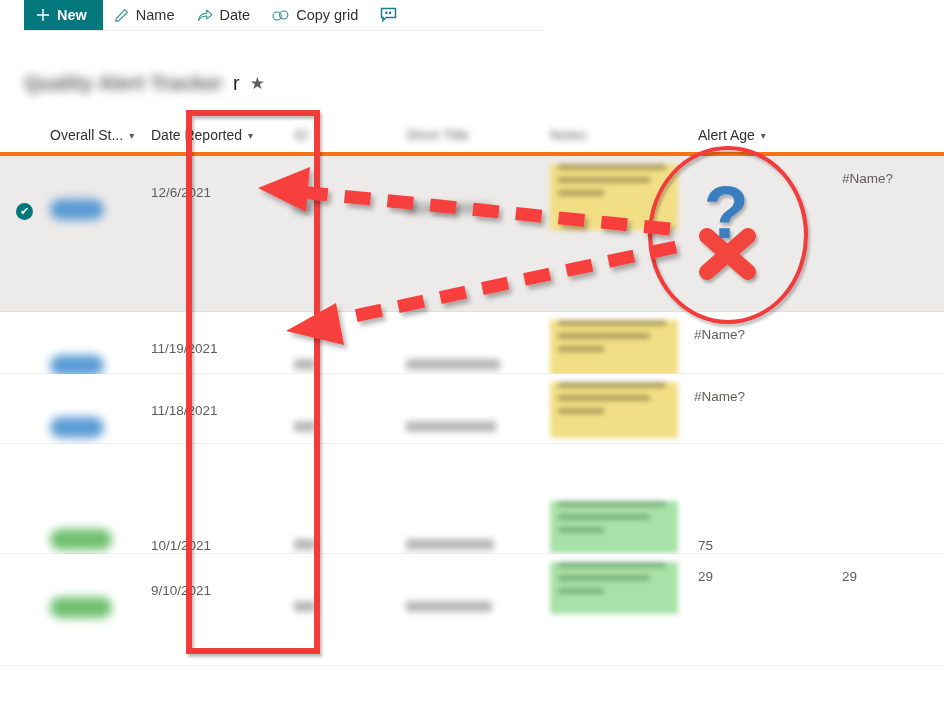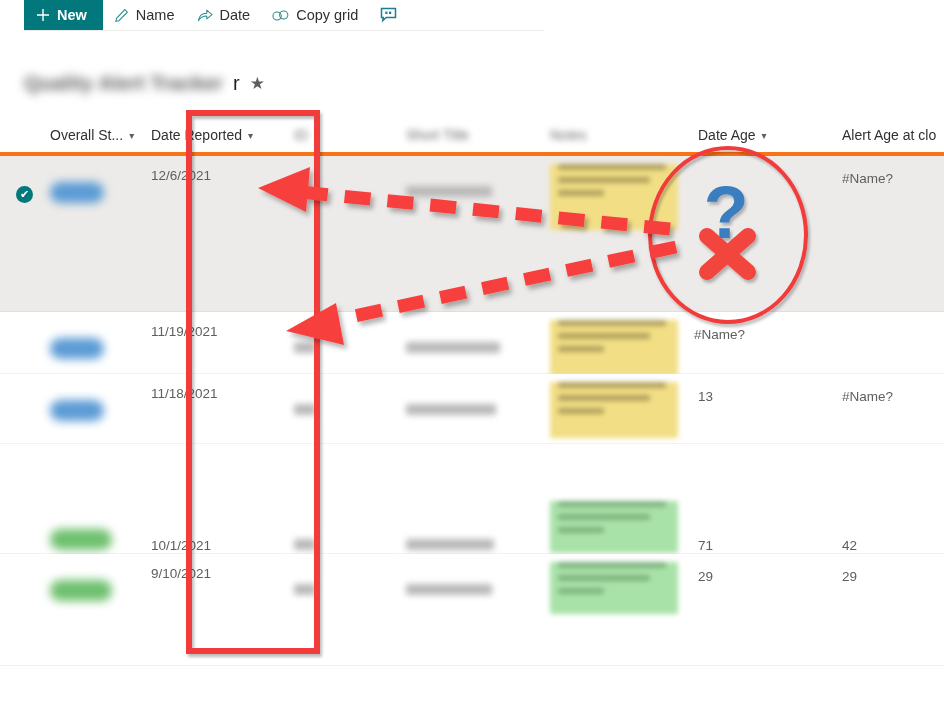--- a/index.html
+++ b/index.html
@@ -72,21 +72,21 @@
   .hdr-cell .chev { font-size: 10px; color: #605e5c; }
   .blur-hdr { filter: blur(3.2px); color:#6d6d6d; }
 
   .row {
     position: relative; display: flex;
     border-bottom: 1px solid #f3f2f1;
     background: #ffffff;
   }
   .row.selected { background: #edebe9; border-bottom-color: #e1dfdd; }
 
-  .cell { position: relative; font-size: 13.5px; color: #605e5c; padding-top: 12px; }
+  .cell { position: relative; font-size: 13.5px; color: #605e5c; padding-top: 29px; }
 
   
   .c-check { width: 34px; flex: 0 0 34px; padding-left: 0; }
   .c-status { width: 106px; flex: 0 0 106px; }
   .c-date   { width: 140px; flex: 0 0 140px; }
   .c-b1     { width: 112px; flex: 0 0 112px; }
   .c-b2     { width: 152px; flex: 0 0 152px; }
   .c-notes  { width: 150px; flex: 0 0 150px; }
   .c-age    { width: 148px; flex: 0 0 148px; }
   .c-ageclose { width: 102px; flex: 0 0 102px; }
@@ -212,27 +212,24 @@
 
       <div class="hdr-cell c-b2" style="padding-left:14px">
         <span class="blur-hdr">Short Title</span>
       </div>
 
       <div class="hdr-cell c-notes" style="padding-left:6px">
         <span class="blur-hdr">Notes</span>
       </div>
 
       <div class="hdr-cell c-age" style="padding-left:4px">
-        <span>Date Age</span>
+        <span>Alert Age</span>
         <span class="chev">▾</span>
       </div>
 
-      <div class="hdr-cell c-ageclose">
-        <span>Alert Age at clo</span>
-      </div>
     </div>
 
     <div id="rows-container">
         <div class="row selected" style="height: 156px;">
           <div class="cell c-check">
             <div class="check-icon">✔</div>
           </div>
           <div class="cell c-status" style="padding-left: 16px;"><span class="pill blue"></span></div>
           <div class="cell c-date" style="padding-left: 11px;">12/6/2021</div>
           <div class="cell c-b1" style="padding-left: 14px;"><span class="blurtxt" style="width: 22px;"></span></div>
@@ -268,38 +265,36 @@
           <div class="cell c-date" style="padding-left: 11px;">11/18/2021</div>
           <div class="cell c-b1" style="padding-left: 14px;"><span class="blurtxt" style="width: 22px;"></span></div>
           <div class="cell c-b2" style="padding-left: 14px;"><span class="blurtxt" style="width: 90px;"></span></div>
           <div class="cell c-notes" style="padding-top: 0px; padding-left: 6px;">
             <span class="note yellow" style="width: 128px; height: 56px;">
               <span class="ln" style="width: 108px;"></span>
               <span class="ln" style="width: 92px;"></span>
               <span class="ln" style="width: 46px;"></span>
             </span>
           </div>
-          <div class="cell c-age numval" style="padding-left: 4px;">13</div>
           <div class="cell c-ageclose numval">#Name?</div>
         </div>
         <div class="row" style="height: 110px; align-items: flex-end;">
           <div class="cell c-check"></div>
           <div class="cell c-status" style="padding-left: 16px;"><span class="pill green"></span></div>
           <div class="cell c-date" style="padding-left: 11px;">10/1/2021</div>
           <div class="cell c-b1" style="padding-left: 14px;"><span class="blurtxt" style="width: 22px;"></span></div>
           <div class="cell c-b2" style="padding-left: 14px;"><span class="blurtxt" style="width: 88px;"></span></div>
           <div class="cell c-notes" style="padding-top: 0px; padding-left: 6px;">
             <span class="note green" style="width: 128px; height: 52px;">
               <span class="ln" style="width: 108px;"></span>
               <span class="ln" style="width: 92px;"></span>
               <span class="ln" style="width: 46px;"></span>
             </span>
           </div>
-          <div class="cell c-age numval" style="padding-left: 4px;">71</div>
-          <div class="cell c-ageclose numval">42</div>
+          <div class="cell c-age numval" style="padding-left: 4px;">75</div>
         </div>
         <div class="row" style="height: 112px;">
           <div class="cell c-check"></div>
           <div class="cell c-status" style="padding-left: 16px;"><span class="pill green"></span></div>
           <div class="cell c-date" style="padding-left: 11px;">9/10/2021</div>
           <div class="cell c-b1" style="padding-left: 14px;"><span class="blurtxt" style="width: 22px;"></span></div>
           <div class="cell c-b2" style="padding-left: 14px;"><span class="blurtxt" style="width: 86px;"></span></div>
           <div class="cell c-notes" style="padding-top: 0px; padding-left: 6px;">
             <span class="note green" style="width: 128px; height: 52px;">
               <span class="ln" style="width: 108px;"></span>

